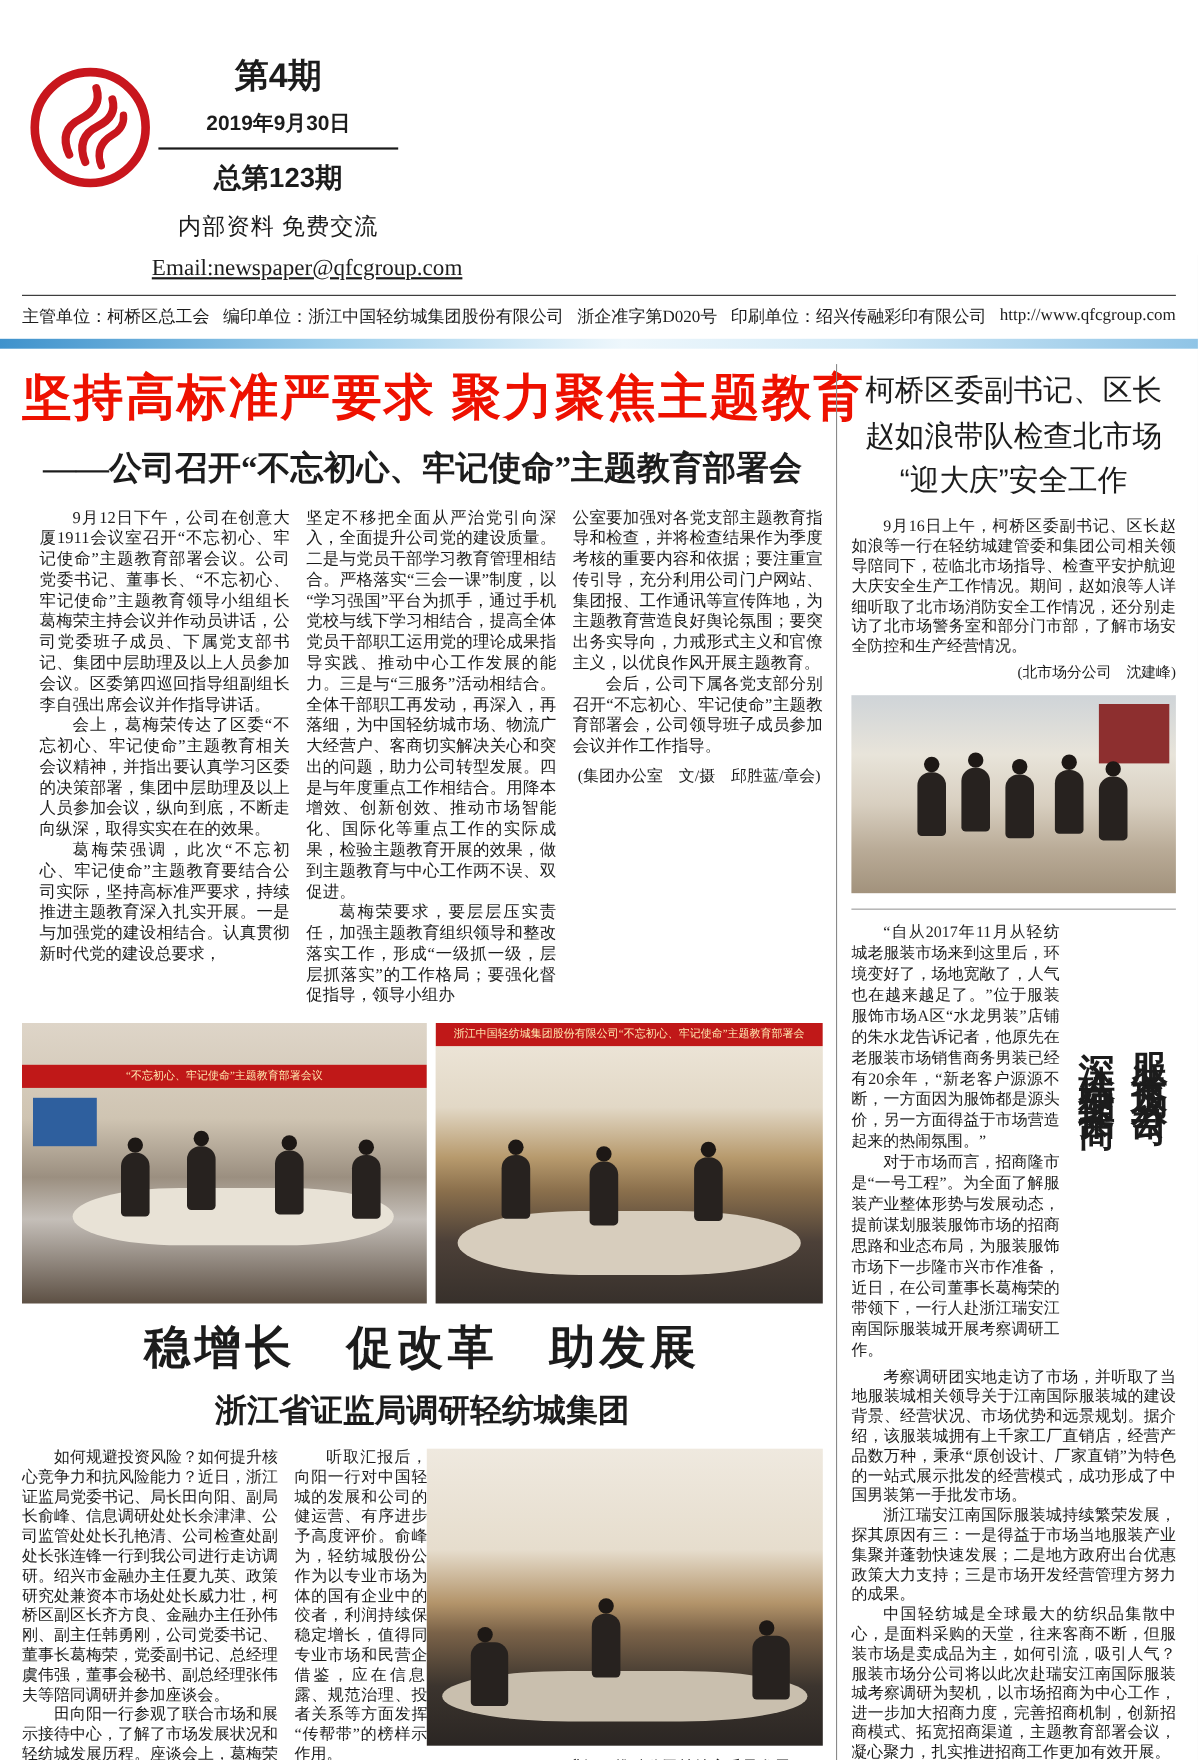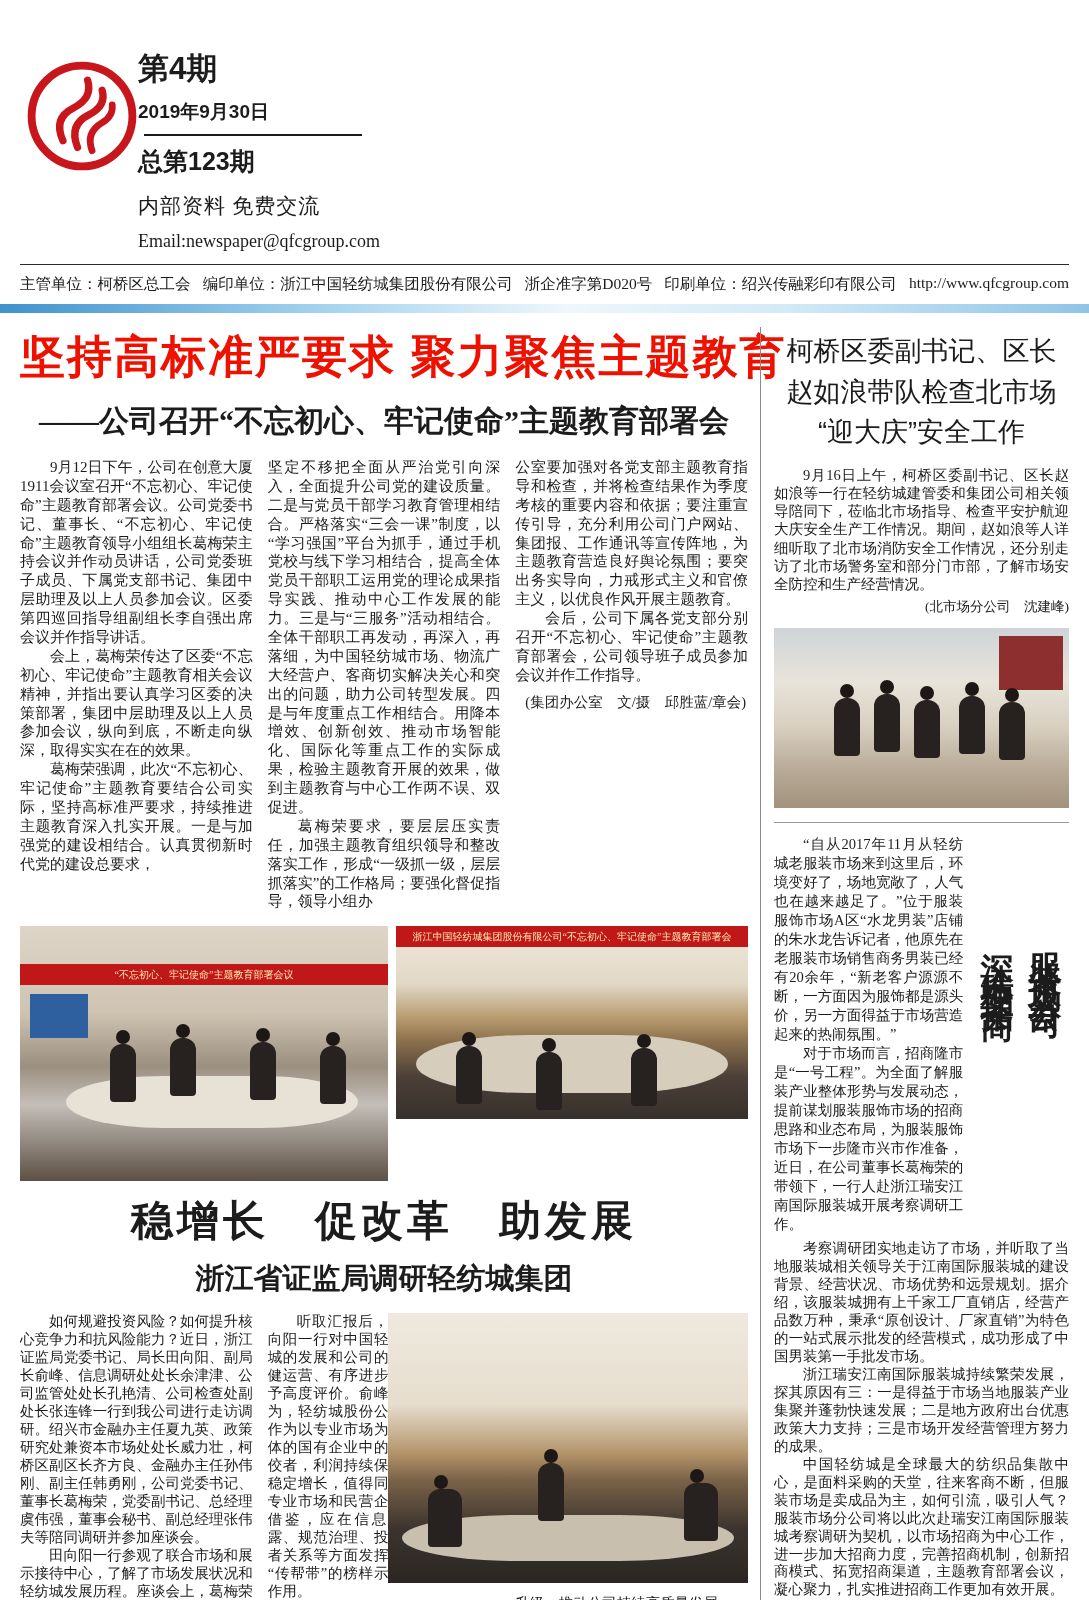--- a/index.html
+++ b/index.html
@@ -17,62 +17,62 @@
     font-size:92px; font-weight:bold; color:#c8161d; letter-spacing:10px;
     line-height:1.05; font-family:"Liberation Serif","DejaVu Serif",serif;
     text-shadow:1px 1px 0 #c8161d;
     white-space:nowrap;
   }
   .paper-pinyin {
     margin-top:16px; font-size:21px; font-weight:bold; color:#151515;
     letter-spacing:5px; word-spacing:36px;
     font-family:"Liberation Sans","DejaVu Sans",sans-serif; white-space:nowrap;
   }
-  .issue-box { width:230px; flex:0 0 auto; text-align:left; padding-top:2px; }
+  .issue-box { width:230px; flex:0 0 auto; text-align:center; padding-top:2px; }
   .issue-no { font-size:31px; font-weight:900; font-family:"Liberation Sans","DejaVu Sans",sans-serif; }
   .issue-date { font-size:19px; font-weight:bold; margin-top:9px; font-family:"Liberation Sans","DejaVu Sans",sans-serif; }
   .issue-rule { border-top:2px solid #1a1a1a; margin:9px 6px; }
   .issue-total { font-size:25px; font-weight:900; font-family:"Liberation Sans","DejaVu Sans",sans-serif; }
   .issue-note { font-size:21px; margin-top:14px; letter-spacing:1px; }
-  .issue-email { font-size:18px; margin-top:11px; }
+  .issue-email { font-size:21px; margin-top:11px;text-decoration:underline; }
   
   .publine {
     margin:12px 20px 0; border-top:1.5px solid #2a2a2a; padding-top:9px;
     display:flex; justify-content:space-between; font-size:15.5px; white-space:nowrap;
   }
   .bluebar {
     height:9px; margin-top:9px;
     background:linear-gradient(90deg,#3f92cc 0%,#9fd0ec 28%,#eef7fc 52%,#d3eaf7 72%,#8fc4e6 100%);
   }
   
   .content { display:flex; padding:14px 20px 0; }
   .left-area { width:740px; flex:0 0 auto; padding-right:12px; }
   .right-col { flex:1; border-left:1px solid #8a8a8a; padding-left:13px; }
   
   .a1-headline {
     color:#ee1100; font-size:45px; font-weight:900; text-align:center;
     font-family:"Liberation Sans","DejaVu Sans",sans-serif; letter-spacing:2px; white-space:nowrap;
   }
   .a1-subhead { font-size:30px; font-weight:bold; text-align:center; margin:14px 0 16px; white-space:nowrap; }
-  .cols { display:flex; gap:15px; }
+  .cols { display:flex; gap:15px;margin-left:16px; }
   .col { flex:1; font-size:15px; line-height:1.26; text-align:justify; }
   .para { text-indent:2em; }
   .para.cont { text-indent:0; }
   .byline { text-align:right; font-size:14.5px; margin-top:8px; padding-right:2px; }
   
   .photos { display:flex; gap:8px; margin:15px 0 12px; }
   .photo { position:relative; overflow:hidden; background:#b9b2a6; }
   .photo-banner {
     position:absolute; left:0; right:0; background:#c01818; color:#ffe9b0;
     font-size:10px; text-align:center; line-height:2.1; white-space:nowrap; overflow:hidden;
   }
   .ph1 { width:368px; height:255px; background:linear-gradient(180deg,#ded5c8 0%,#cfc4b2 34%,#9b8f80 55%,#70625369 70%,#5d5044 100%); }
   .ph1 .screen { position:absolute; left:10px; top:68px; width:58px; height:44px; background:#2e5f9e; }
   .ph1 .table { position:absolute; left:46px; right:30px; top:150px; height:52px; background:#e8e2d6; border-radius:40%/60%; }
-  .ph2 { flex:1; height:193px; background:linear-gradient(180deg,#efe8dc 0%,#e2d8c6 30%,#b79a6d 48%,#8a6f4c 60%,#4c4038 78%,#37302b 100%); }
+  .ph2 { flex:1; height:255px; background:linear-gradient(180deg,#efe8dc 0%,#e2d8c6 30%,#b79a6d 48%,#8a6f4c 60%,#4c4038 78%,#37302b 100%); }
   .ph2 .table2 { position:absolute; left:20px; right:20px; bottom:26px; height:58px; background:#d7cdbd; border-radius:50%/70%; }
   .figure { position:absolute; width:26px; height:58px; background:#27221f; border-radius:12px 12px 4px 4px; }
   .figure::before { content:""; position:absolute; top:-14px; left:6px; width:14px; height:14px; border-radius:50%; background:#1d1815; }
   .ph3 { height:180px; margin-top:12px; background:linear-gradient(180deg,#cfd4d8 0%,#e8e4da 30%,#d8cfc0 55%,#b9ab97 78%,#a2927c 100%); }
   .ph3 .sign { position:absolute; right:6px; top:8px; width:64px; height:54px; background:#8d2f2f; }
   .ph4 { position:absolute; left:368px; top:0; right:0; height:270px; background:linear-gradient(180deg,#efe9df 0%,#e6ddcd 34%,#b3946a 52%,#7a6248 62%,#3b342e 80%,#2b2623 100%); }
   .ph4 .table4 { position:absolute; left:14px; right:14px; bottom:22px; height:46px; background:#c9bfae; border-radius:45%/65%; }
   
   .a2-headline {
     font-size:42px; font-weight:900; text-align:center; letter-spacing:4px;

